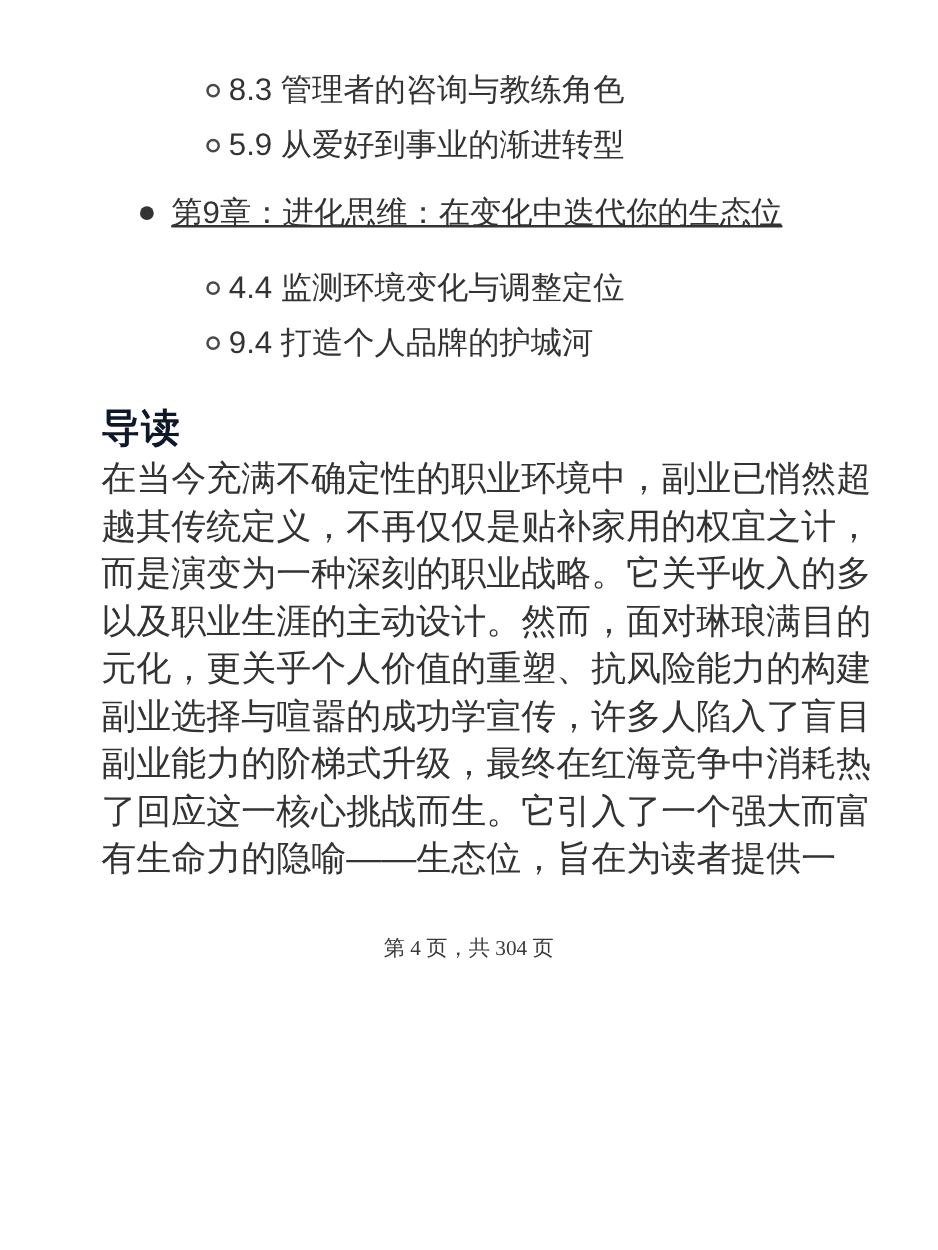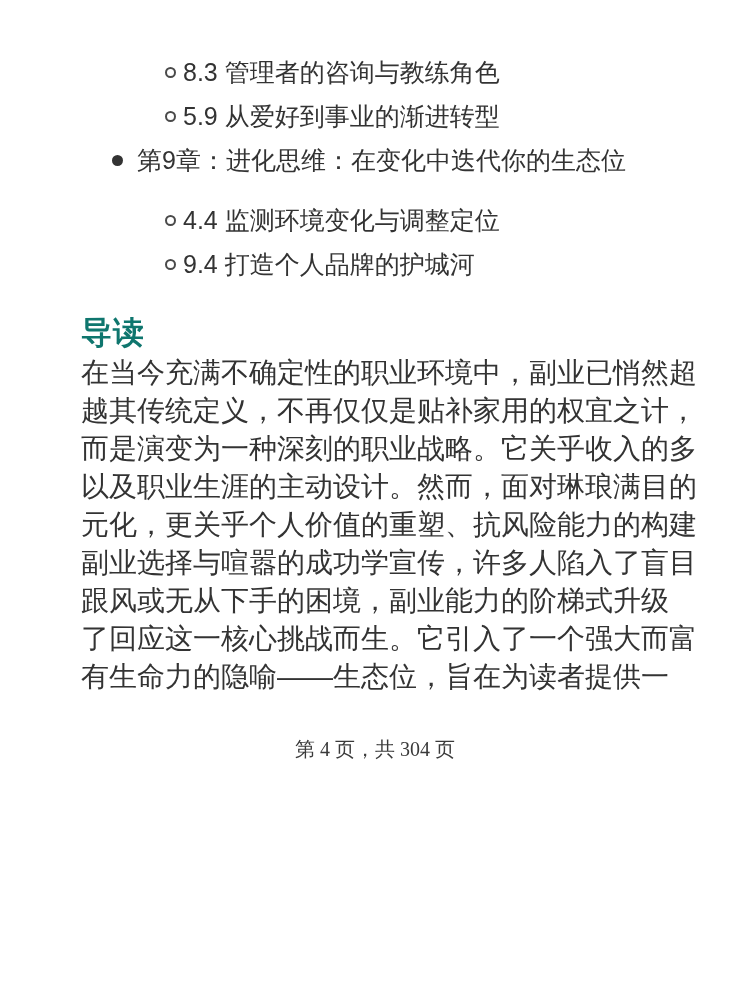--- a/index.html
+++ b/index.html
@@ -18,21 +18,21 @@
   }
   
   .toc ul { list-style: none; }
   .toc li {
     position: relative;
     font-size: 25px;
     line-height: 44px;
     color: #333333;
     white-space: nowrap;
   }
-  ul.lv1 { margin-top: 0; }
+  ul.lv1 { margin-top: 10px; text-decoration: underline; }
   ul.lv1 > li { padding-left: 56px; }
   ul.lv2.second { margin-top: 16px; }
   ul.lv2 > li { padding-left: 102px; }
   .bullet-disc {
     position: absolute;
     left: 31px;
     top: 17px;
     width: 11px;
     height: 11px;
     border-radius: 50%;
@@ -47,37 +47,37 @@
     border-radius: 50%;
     border: 2px solid #4a4a4a;
     background: transparent;
   }
   
   h2.section-heading {
     margin-top: 26px;
     font-size: 31px;
     line-height: 42px;
     font-weight: bold;
-    color: #0f766e;
+    color: #0f172a;
     letter-spacing: 1px;
   }
   
   .body-text { }
   .body-text .tline {
     font-size: 28px;
     line-height: 38px;
     color: #333333;
     white-space: nowrap;
   }
   
   .page-footer {
     margin-top: 42px;
     text-align: center;
     font-family: "Liberation Serif", "DejaVu Serif", serif;
-    font-size: 20px;
+    font-size: 17px;
     line-height: 22px;
     color: #3a3a3a;
     
     margin-left: -11px;
   }
 </style>
 </head>
 <body>
 
 <div class="page">
@@ -117,20 +117,20 @@
 
   <h2 class="section-heading">导读</h2>
 
   <div class="body-text">
     <div class="tline">在当今充满不确定性的职业环境中，副业已悄然超</div>
     <div class="tline">越其传统定义，不再仅仅是贴补家用的权宜之计，</div>
     <div class="tline">而是演变为一种深刻的职业战略。它关乎收入的多</div>
     <div class="tline">以及职业生涯的主动设计。然而，面对琳琅满目的</div>
     <div class="tline">元化，更关乎个人价值的重塑、抗风险能力的构建</div>
     <div class="tline">副业选择与喧嚣的成功学宣传，许多人陷入了盲目</div>
-    <div class="tline">跟风或无从下手的困境，副业能力的阶梯式升级</div>
+    <div class="tline">副业能力的阶梯式升级，最终在红海竞争中消耗热</div>
     <div class="tline">了回应这一核心挑战而生。它引入了一个强大而富</div>
     <div class="tline">有生命力的隐喻——生态位，旨在为读者提供一</div>
   </div>
 
   <div class="page-footer">第 4 页，共 304 页</div>
 
 </div>
 
 </body></html>

